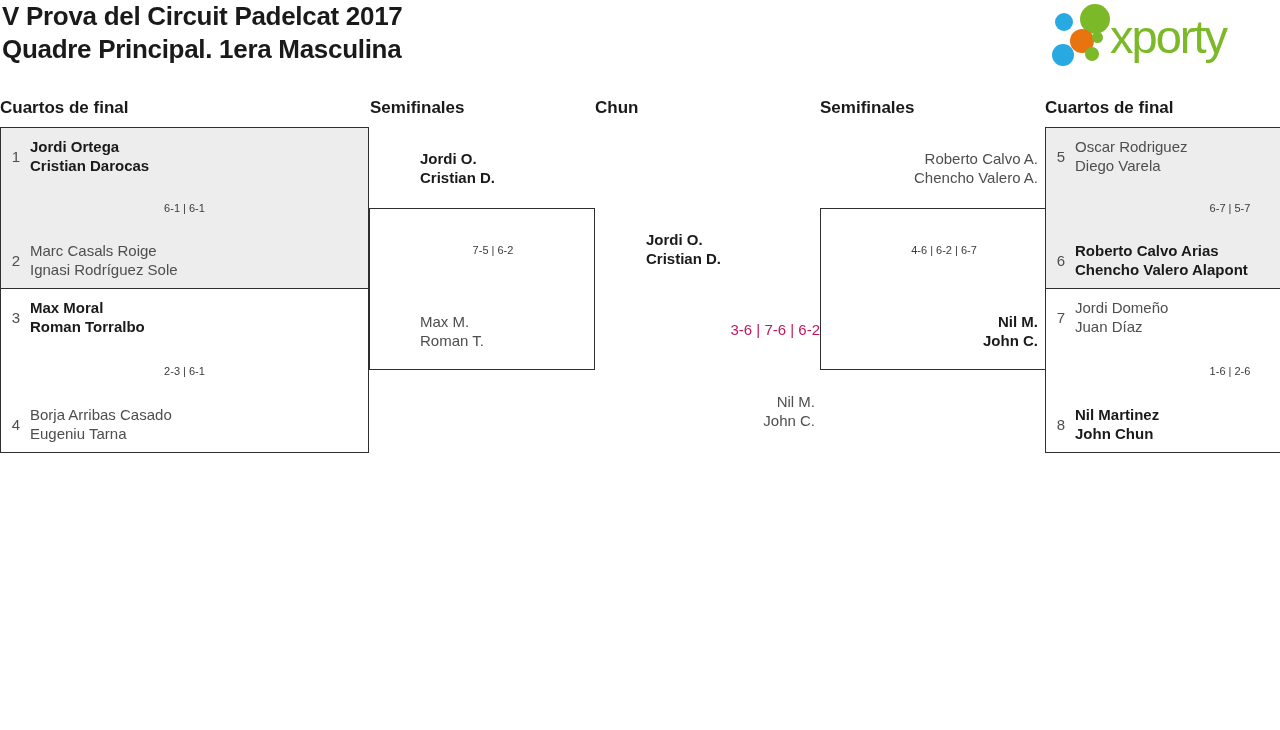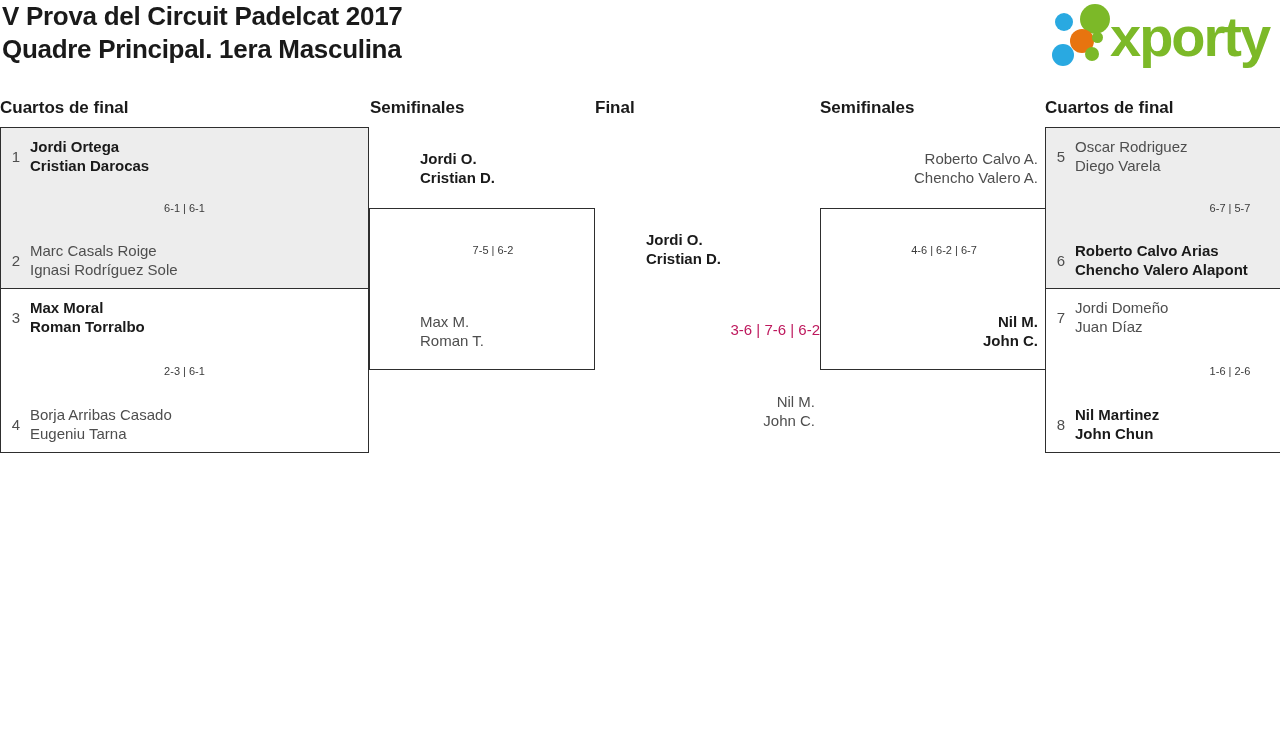--- a/index.html
+++ b/index.html
@@ -23,23 +23,23 @@
     letter-spacing: -0.3px;
     color: #1a1a1a;
   }
   
   .logo { position: absolute; left: 0; top: 0; width: 1280px; height: 80px; }
   .dot { position: absolute; border-radius: 50%; }
   .logo-text {
     position: absolute;
     left: 1110px;
     top: 10px;
-    font-size: 56px;
+    font-size: 47px;
     line-height: 54px;
-    font-weight: 700;
+    font-weight: 400;
     letter-spacing: -2px;
     color: #7cb928;
   }
   
   .round-header {
     position: absolute;
     top: 98px;
     font-size: 17px;
     line-height: 20px;
     font-weight: 700;
@@ -116,21 +116,21 @@
     <span class="dot" style="left:1055px;top:13px;width:18px;height:18px;background:#29a9e1"></span>
     <span class="dot" style="left:1070px;top:29px;width:24px;height:24px;background:#e8740f"></span>
     <span class="dot" style="left:1092px;top:32px;width:11px;height:11px;background:#7cb928"></span>
     <span class="dot" style="left:1052px;top:44px;width:22px;height:22px;background:#29a9e1"></span>
     <span class="dot" style="left:1085px;top:47px;width:14px;height:14px;background:#7cb928"></span>
     <span class="logo-text">xporty</span>
   </div>
 
   <div class="round-header" style="left:0;width:370px">Cuartos de final</div>
   <div class="round-header" style="left:370px;width:225px">Semifinales</div>
-  <div class="round-header" style="left:595px;width:225px">Final</div>
+  <div class="round-header" style="left:595px;width:225px">Chun</div>
   <div class="round-header" style="left:820px;width:225px">Semifinales</div>
   <div class="round-header" style="left:1045px;width:370px">Cuartos de final</div>
 
   <div class="match shaded" style="left:0;top:127px;width:369px;height:162px">
     <div class="team-row t win">
       <span class="seed">1</span>
       <div class="names">
         <div>Jordi Ortega</div>
         <div>Cristian Darocas</div>
       </div>

